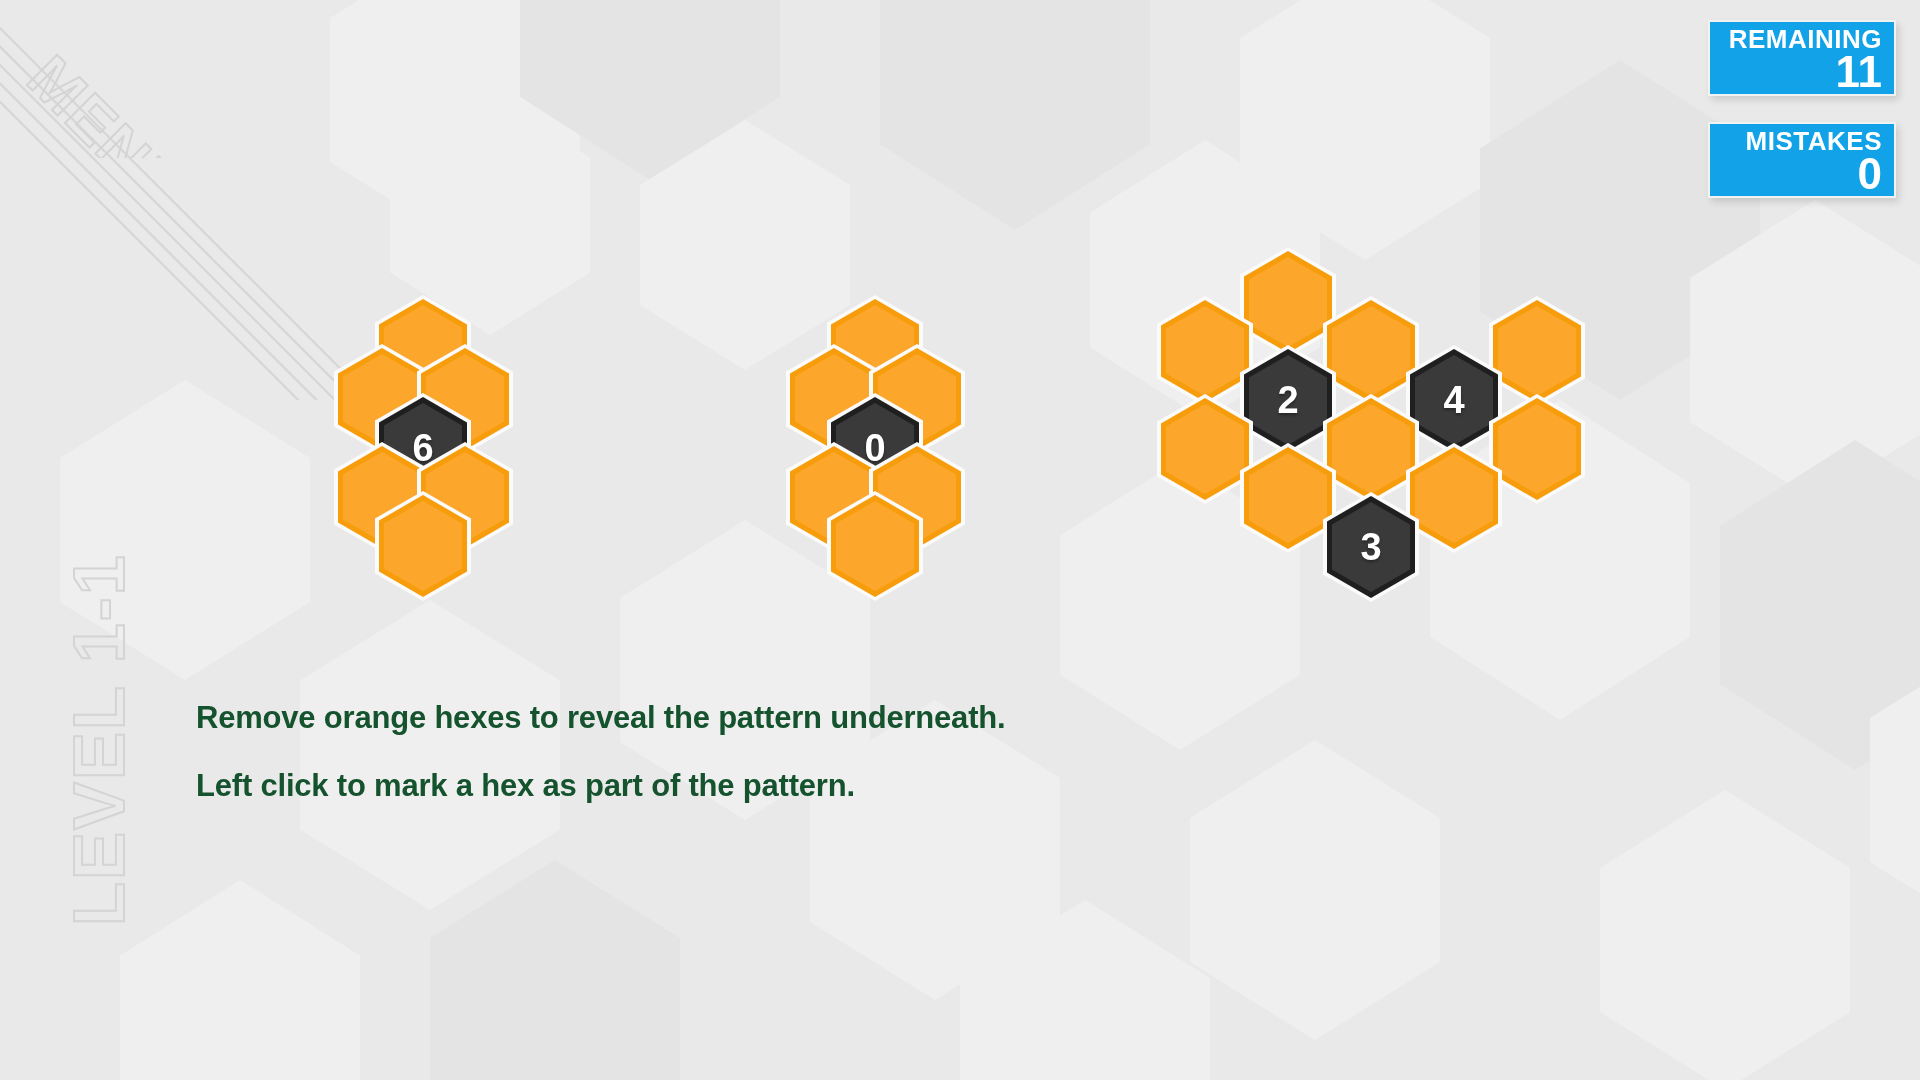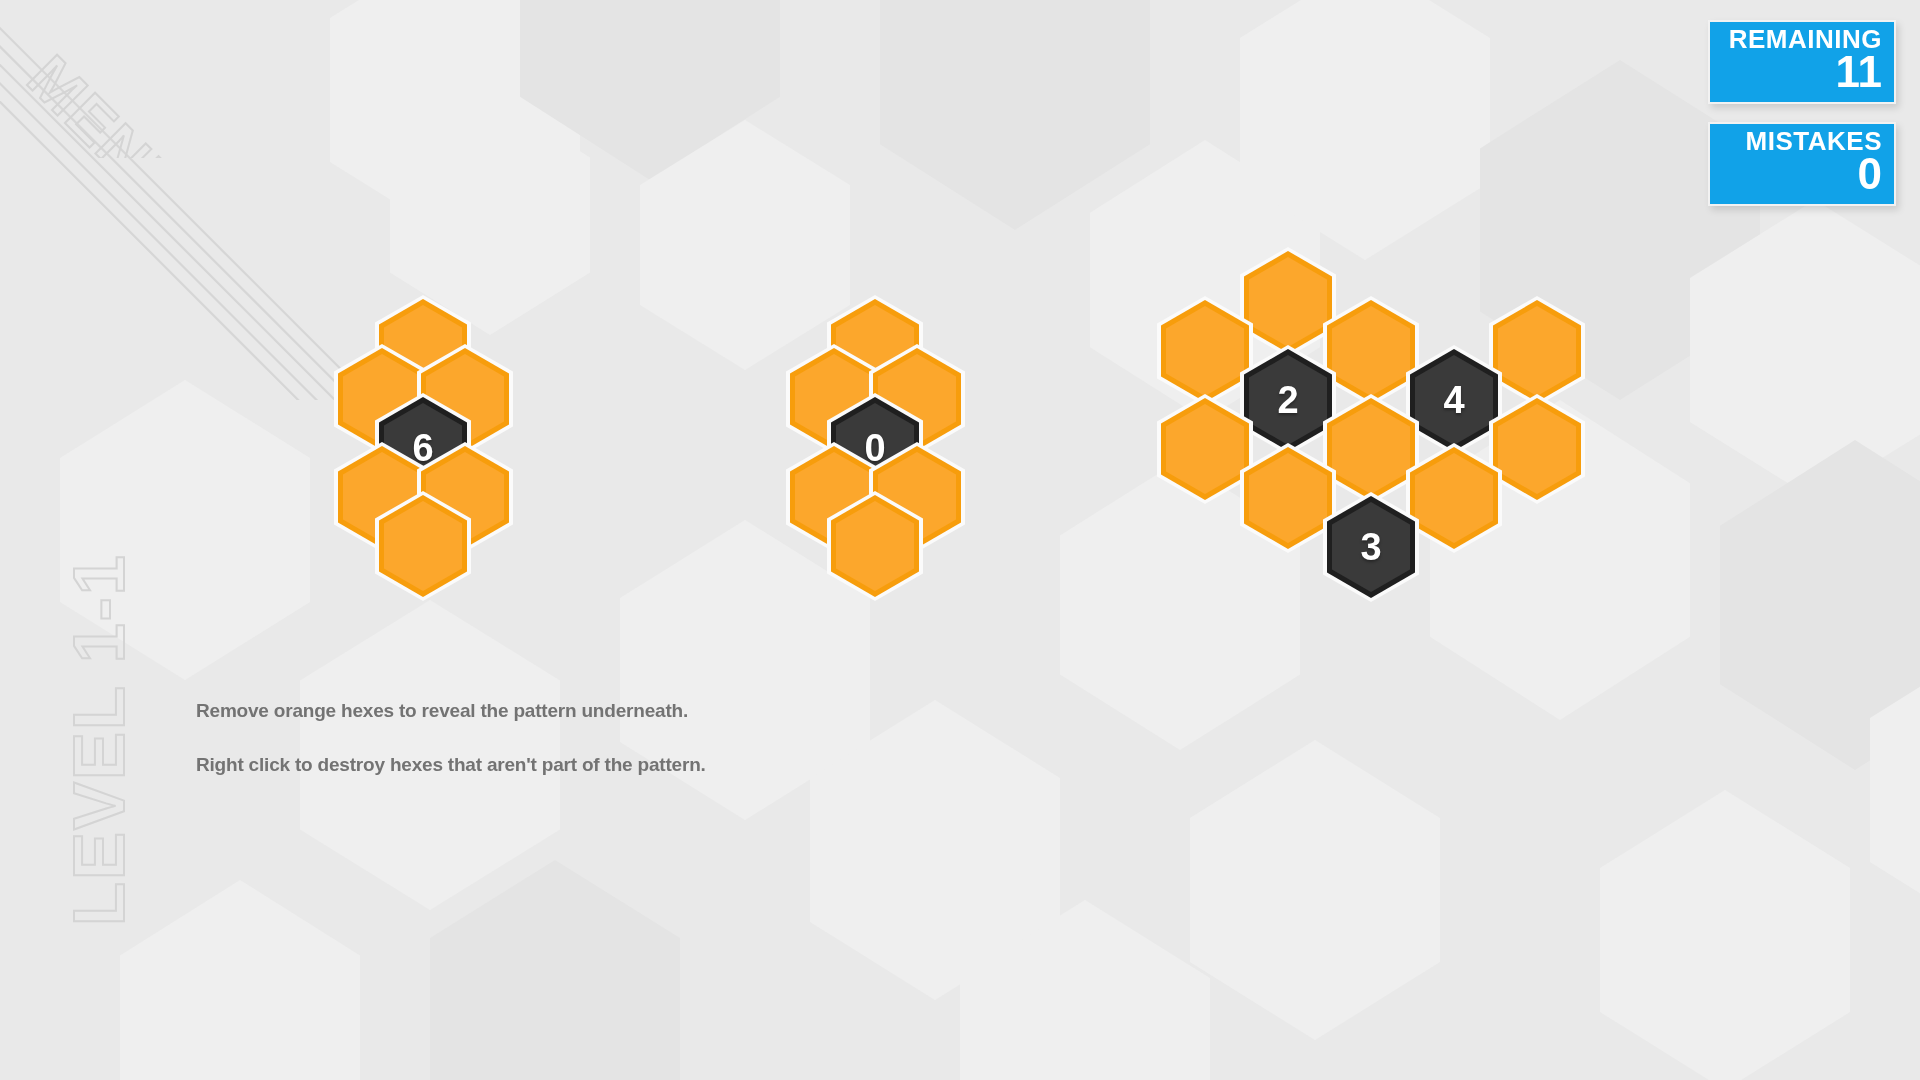--- a/index.html
+++ b/index.html
@@ -56,21 +56,21 @@
     transform:rotate(-90deg);
     transform-origin:50% 50%;
   }
 
   
   .hud { position:absolute; right:24px; }
   .hud-panel {
     background:#11a2e8;
     color:#ffffff;
     width:188px;
-    padding:4px 12px 8px 12px;
+    padding:4px 12px 0 12px;
     text-align:right;
     box-shadow:3px 4px 7px rgba(0,0,0,0.13);
     border:2px solid #f2f2f2;
     line-height:1;
   }
   .hud-label {
     font-size:26px;
     font-weight:bold;
     letter-spacing:0.5px;
     display:block;
@@ -120,22 +120,22 @@
     z-index:3;
   }
 
   
   .instructions {
     position:absolute;
     left:196px; top:700px;
     width:1150px;
   }
   .instructions p {
-    color:#737373;
-    font-size:19px;
+    color:#14532d;
+    font-size:31px;
     font-weight:bold;
     margin-bottom:32px;
     letter-spacing:-0.2px;
     white-space:nowrap;
   }
   .swap-row {
     position:absolute;
     left:196px; top:1008px;
     display:flex; align-items:center; gap:18px;
     cursor:pointer;
@@ -355,17 +355,17 @@
           <div class="outer"></div>
           <div class="inner"></div>
           <div class="face"></div>
           <div class="num">3</div>
         </div>
       </div>
     </div>
 
   <div class="instructions" id="instructions">
       <p>Remove orange hexes to reveal the pattern underneath.</p>
-      <p>Right click to destroy hexes that aren't part of the pattern.</p>
+      <p>Left click to mark a hex as part of the pattern.</p>
     </div>
 
 
 </div>
 
 </body></html>

